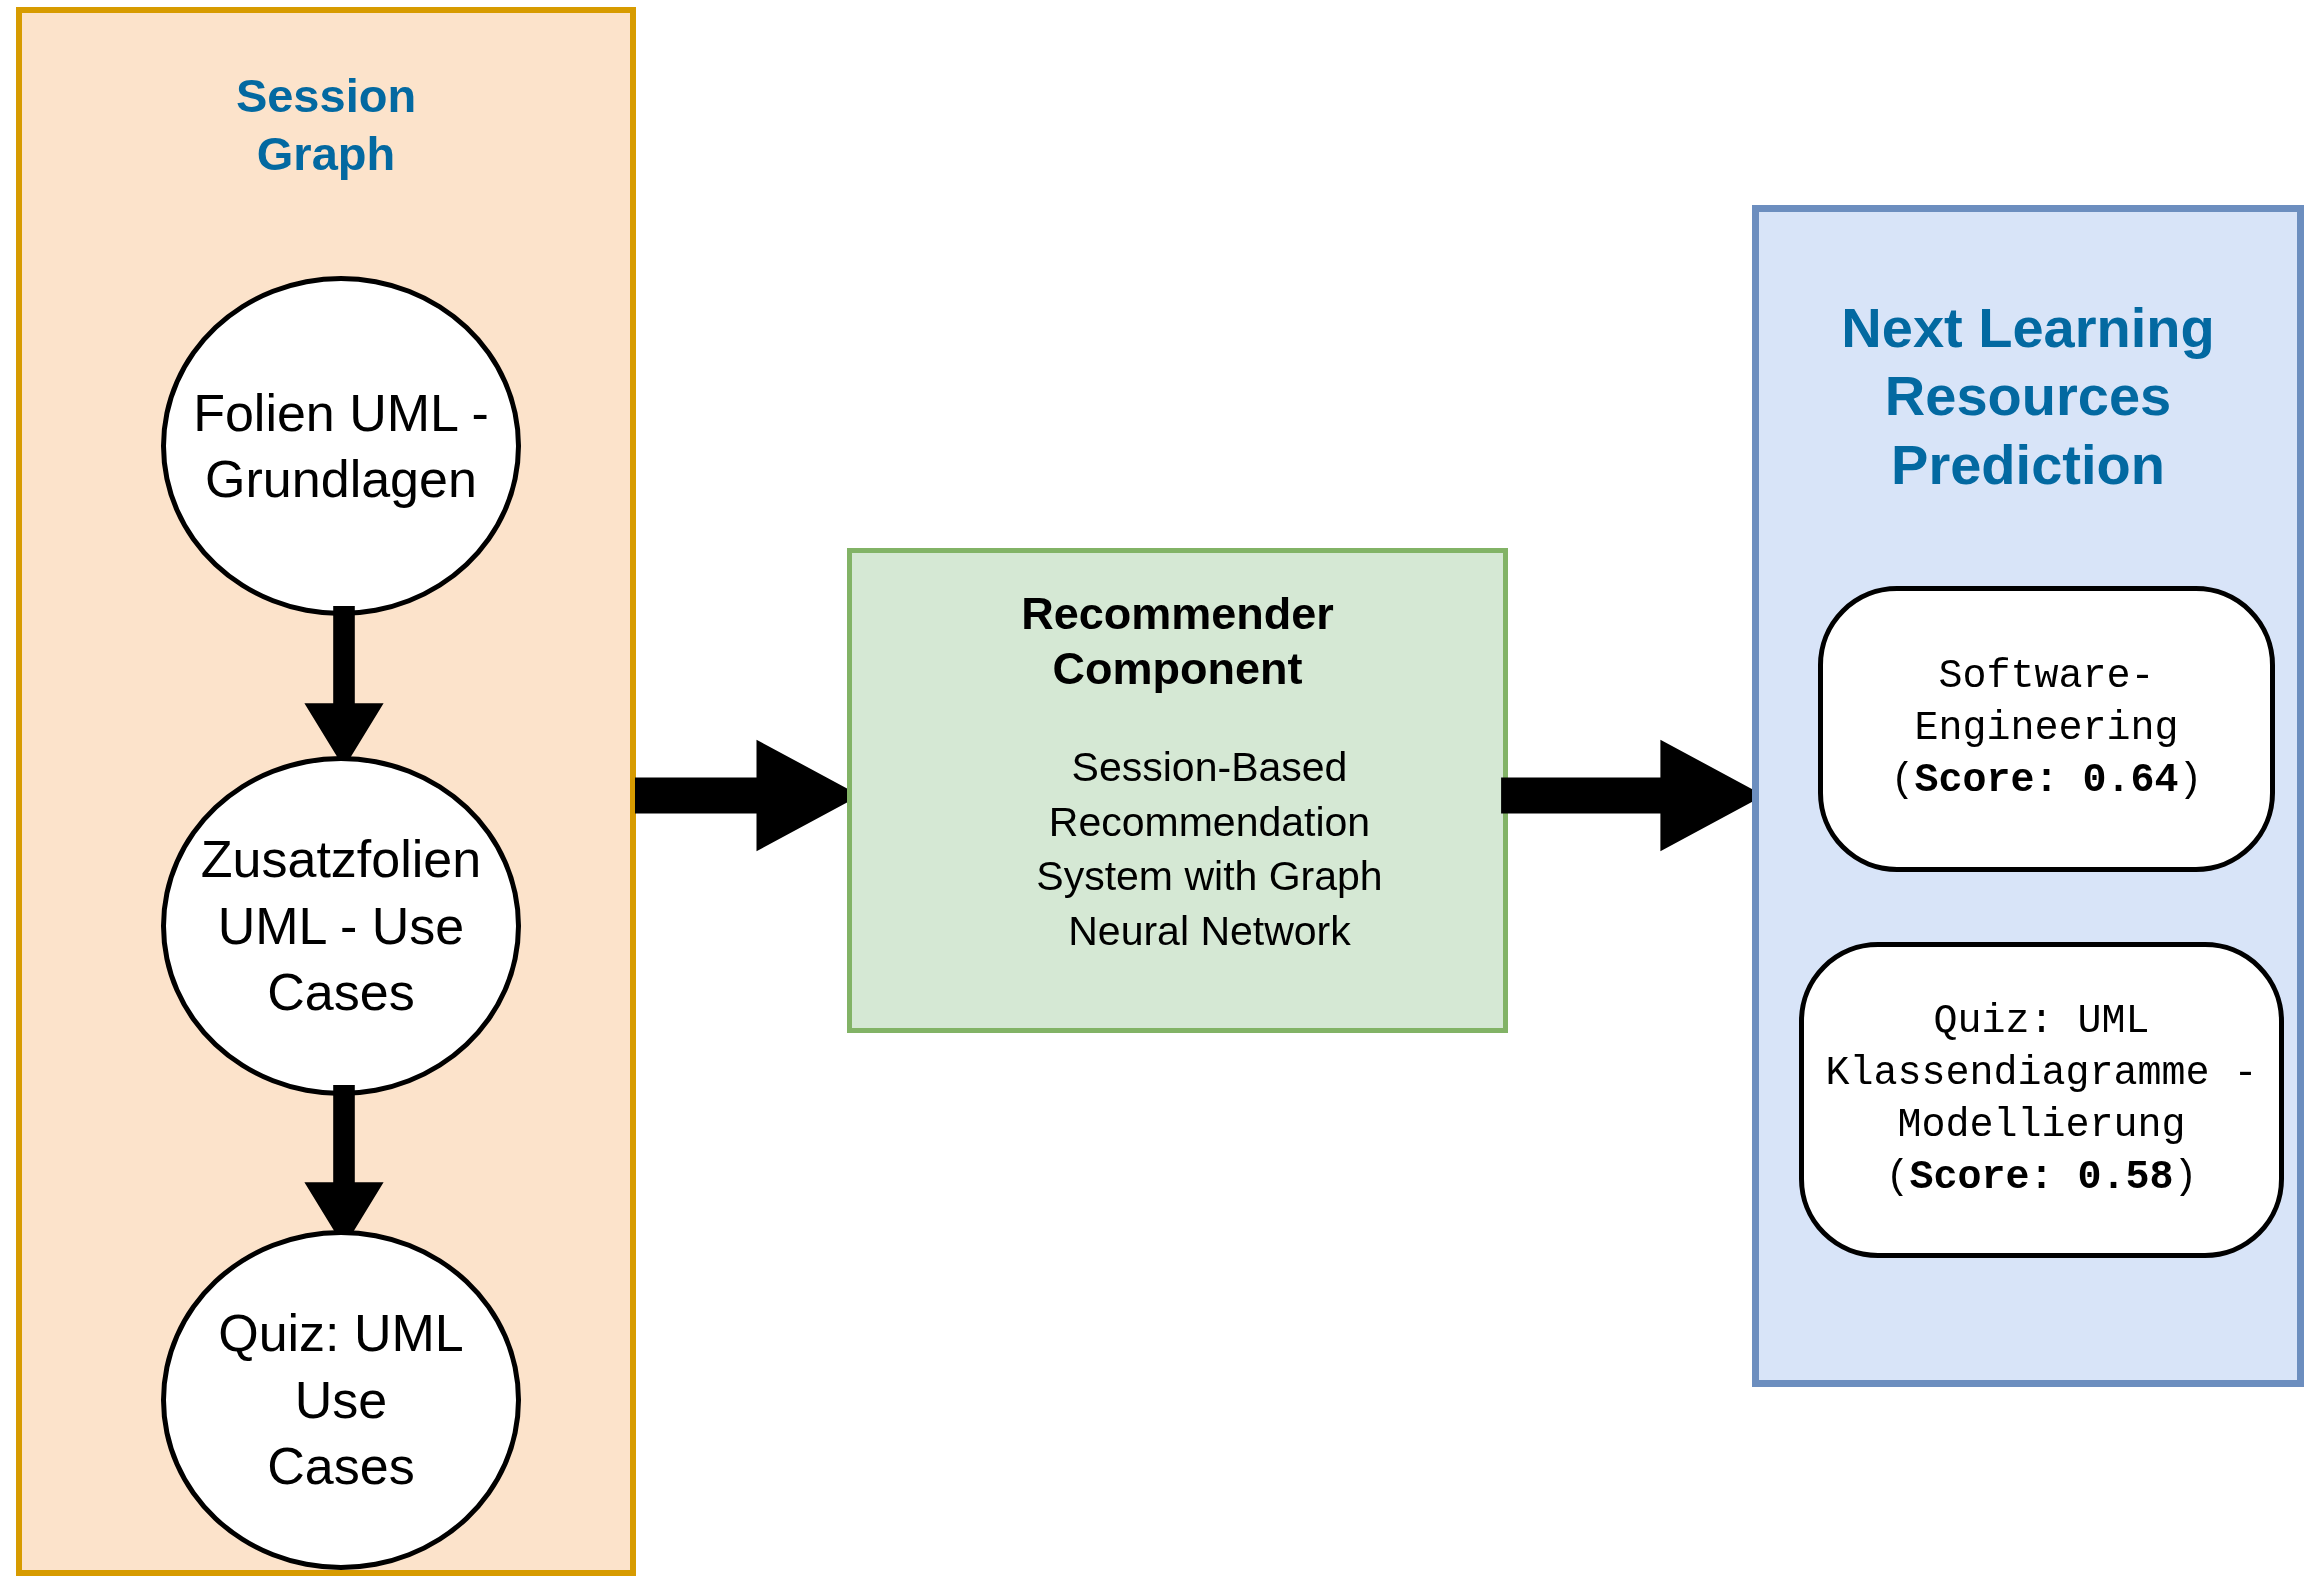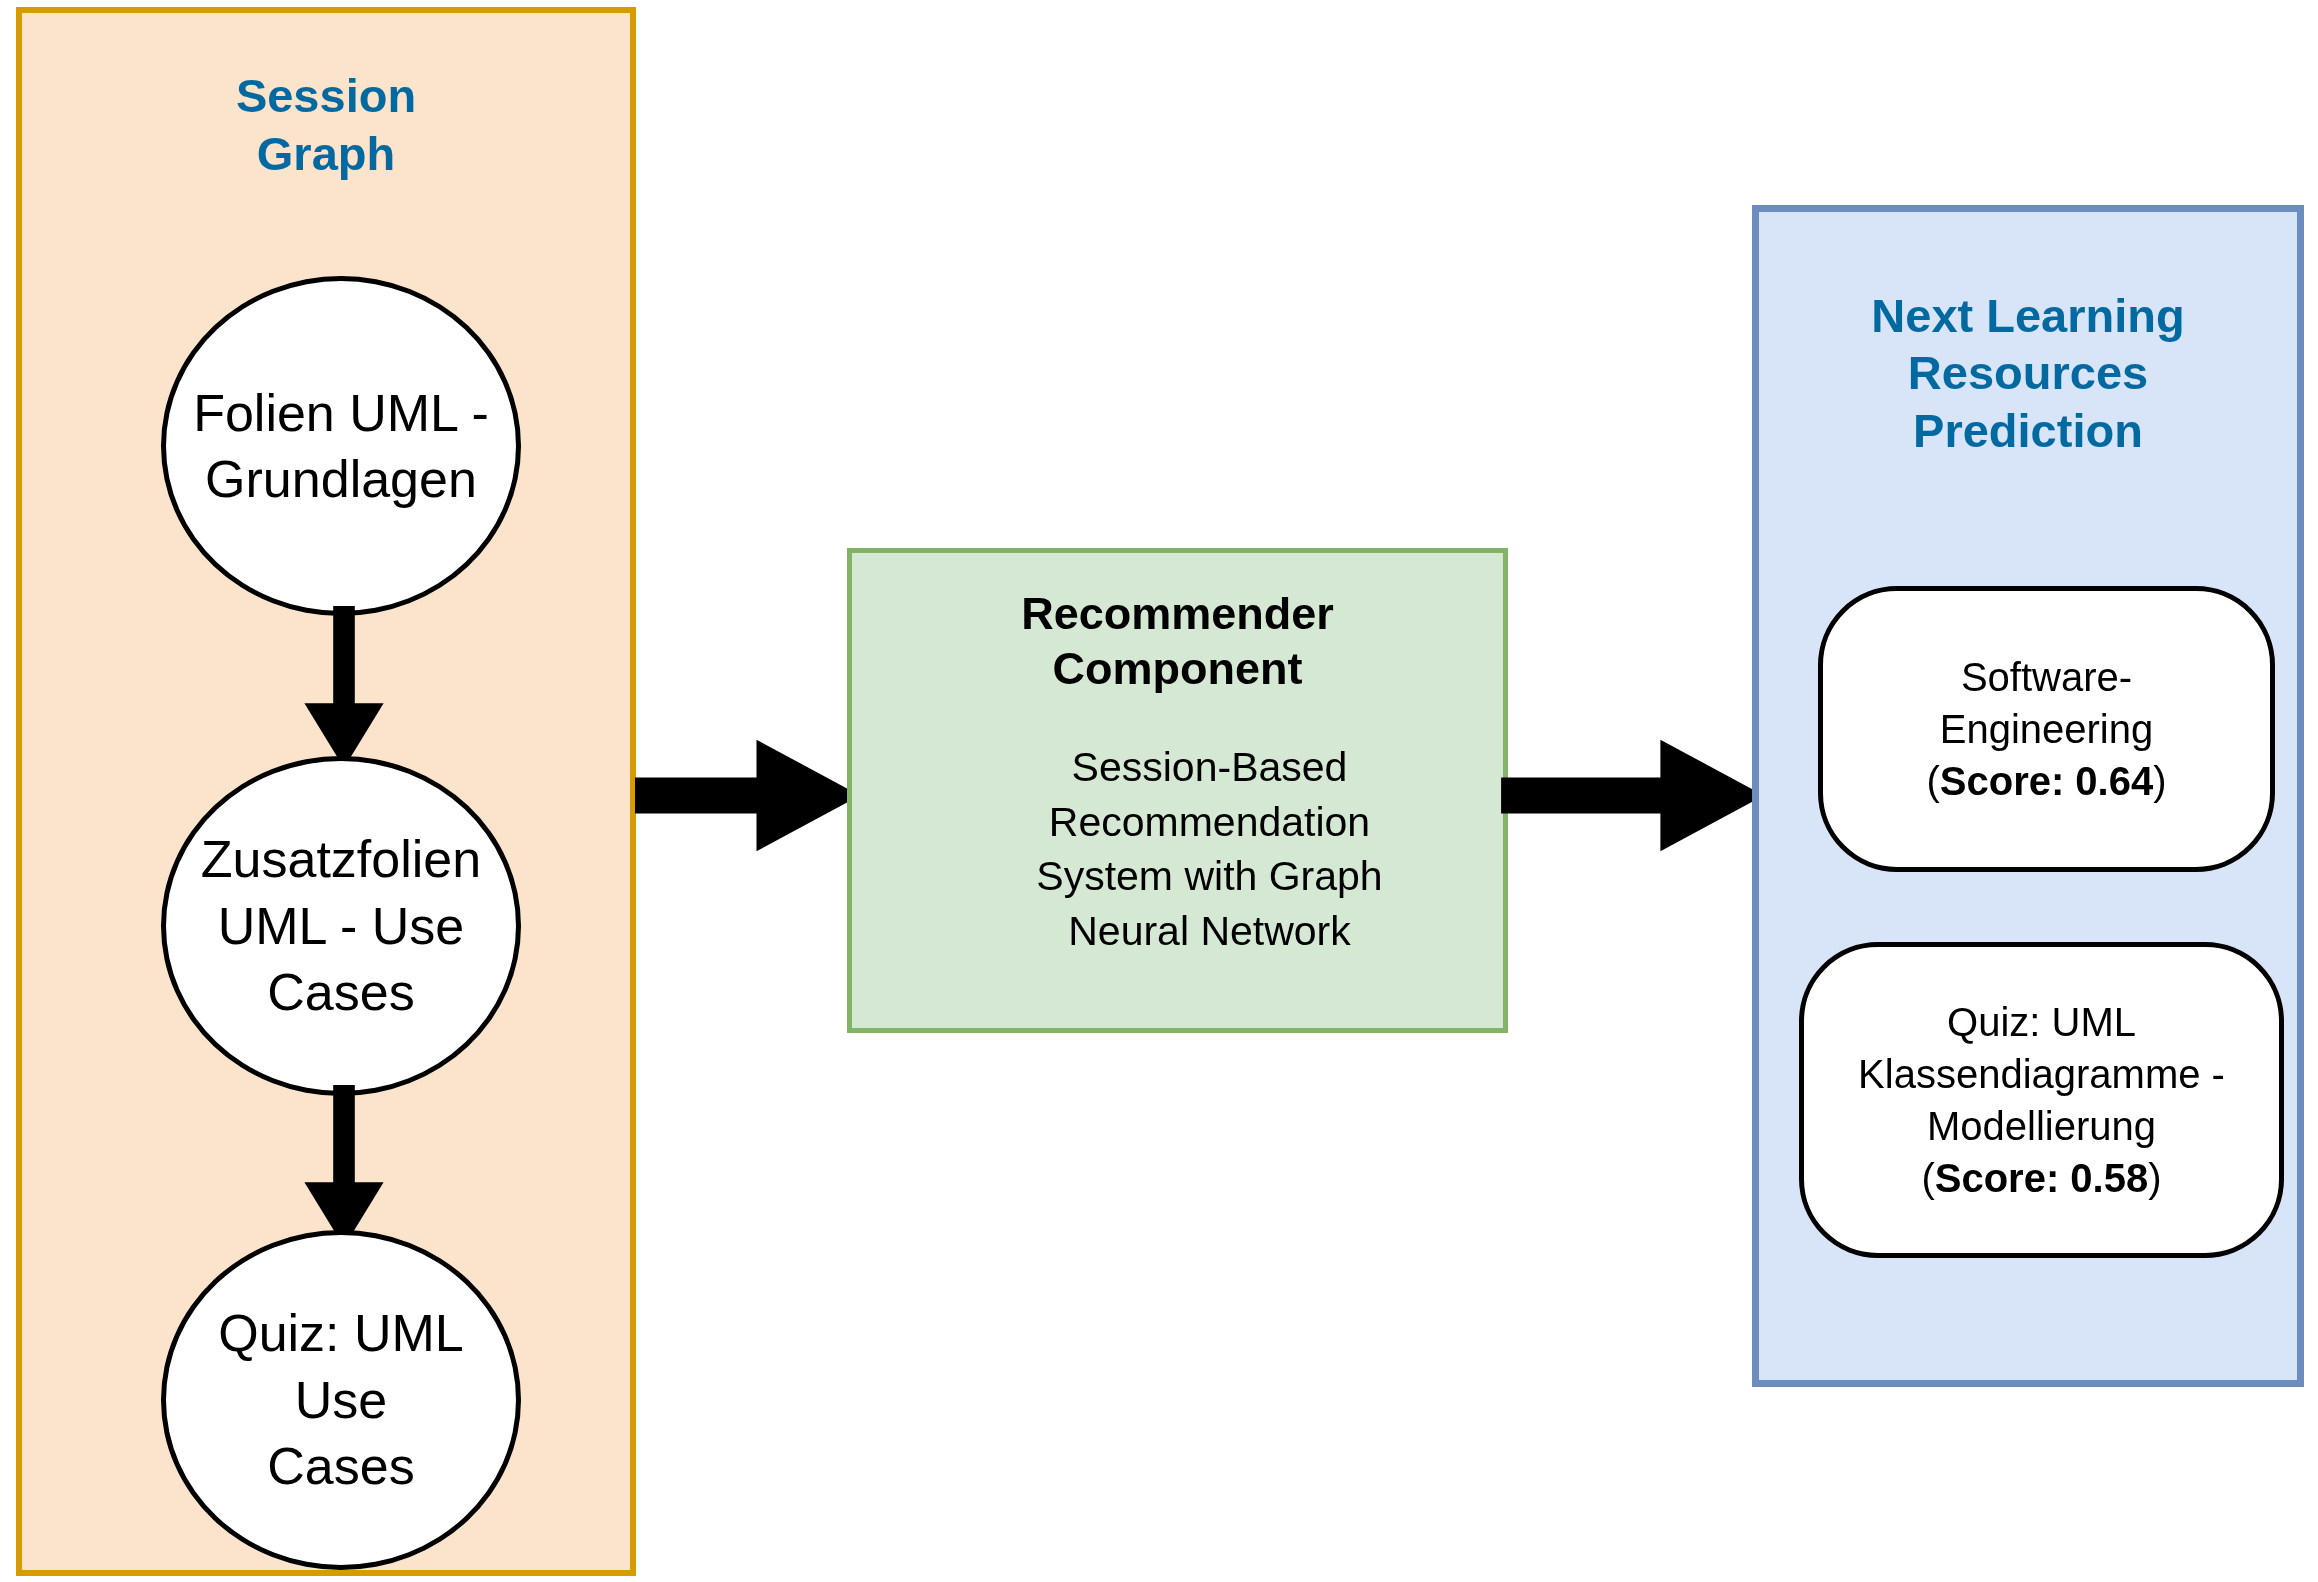--- a/index.html
+++ b/index.html
@@ -56,22 +56,22 @@
     font-weight: bold;
     color: #0369a1;
     line-height: 1.22;
     white-space: pre-line;
   }
   #session-graph-title {
     top: 54px;
     font-size: 47px;
   }
   #prediction-title {
-    top: 75px;
-    font-size: 47px;
+    top: 82px;
+    font-size: 56px;
   }
 
   
   #recommender-heading {
     position: absolute;
     top: 34px;
     width: 100%;
     text-align: center;
     font-weight: bold;
     font-size: 45px;
@@ -123,21 +123,21 @@
     align-items: center;
     justify-content: center;
     text-align: center;
     font-size: 40px;
     line-height: 1.30;
     color: #000000;
     padding: 0 9px;
   }
   #node-software { left: 1818px; top: 586px;  width: 457px; height: 286px; }
   #node-quiz-kd  { left: 1799px; top: 942px; width: 485px; height: 316px; }
-  .node-rounded .line { display: block; }
+  .node-rounded .line { display: block; font-family: Liberation Mono, monospace; }
   .node-rounded b { font-weight: bold; margin-top: 48px; }
 
   
   .arrow {
     position: absolute;
   }
   #arrow-folien-zusatz  { left: 268px; top: 593px;  width: 108px; height: 162px; }
   #arrow-zusatz-quiz    { left: 268px; top: 1072px; width: 108px; height: 162px; }
   #arrow-session-rec    { left: 635px; top: 737px;  width: 225px; height: 117px; }
   #arrow-rec-pred       { left: 1501px; top: 737px; width: 263px; height: 117px; }

